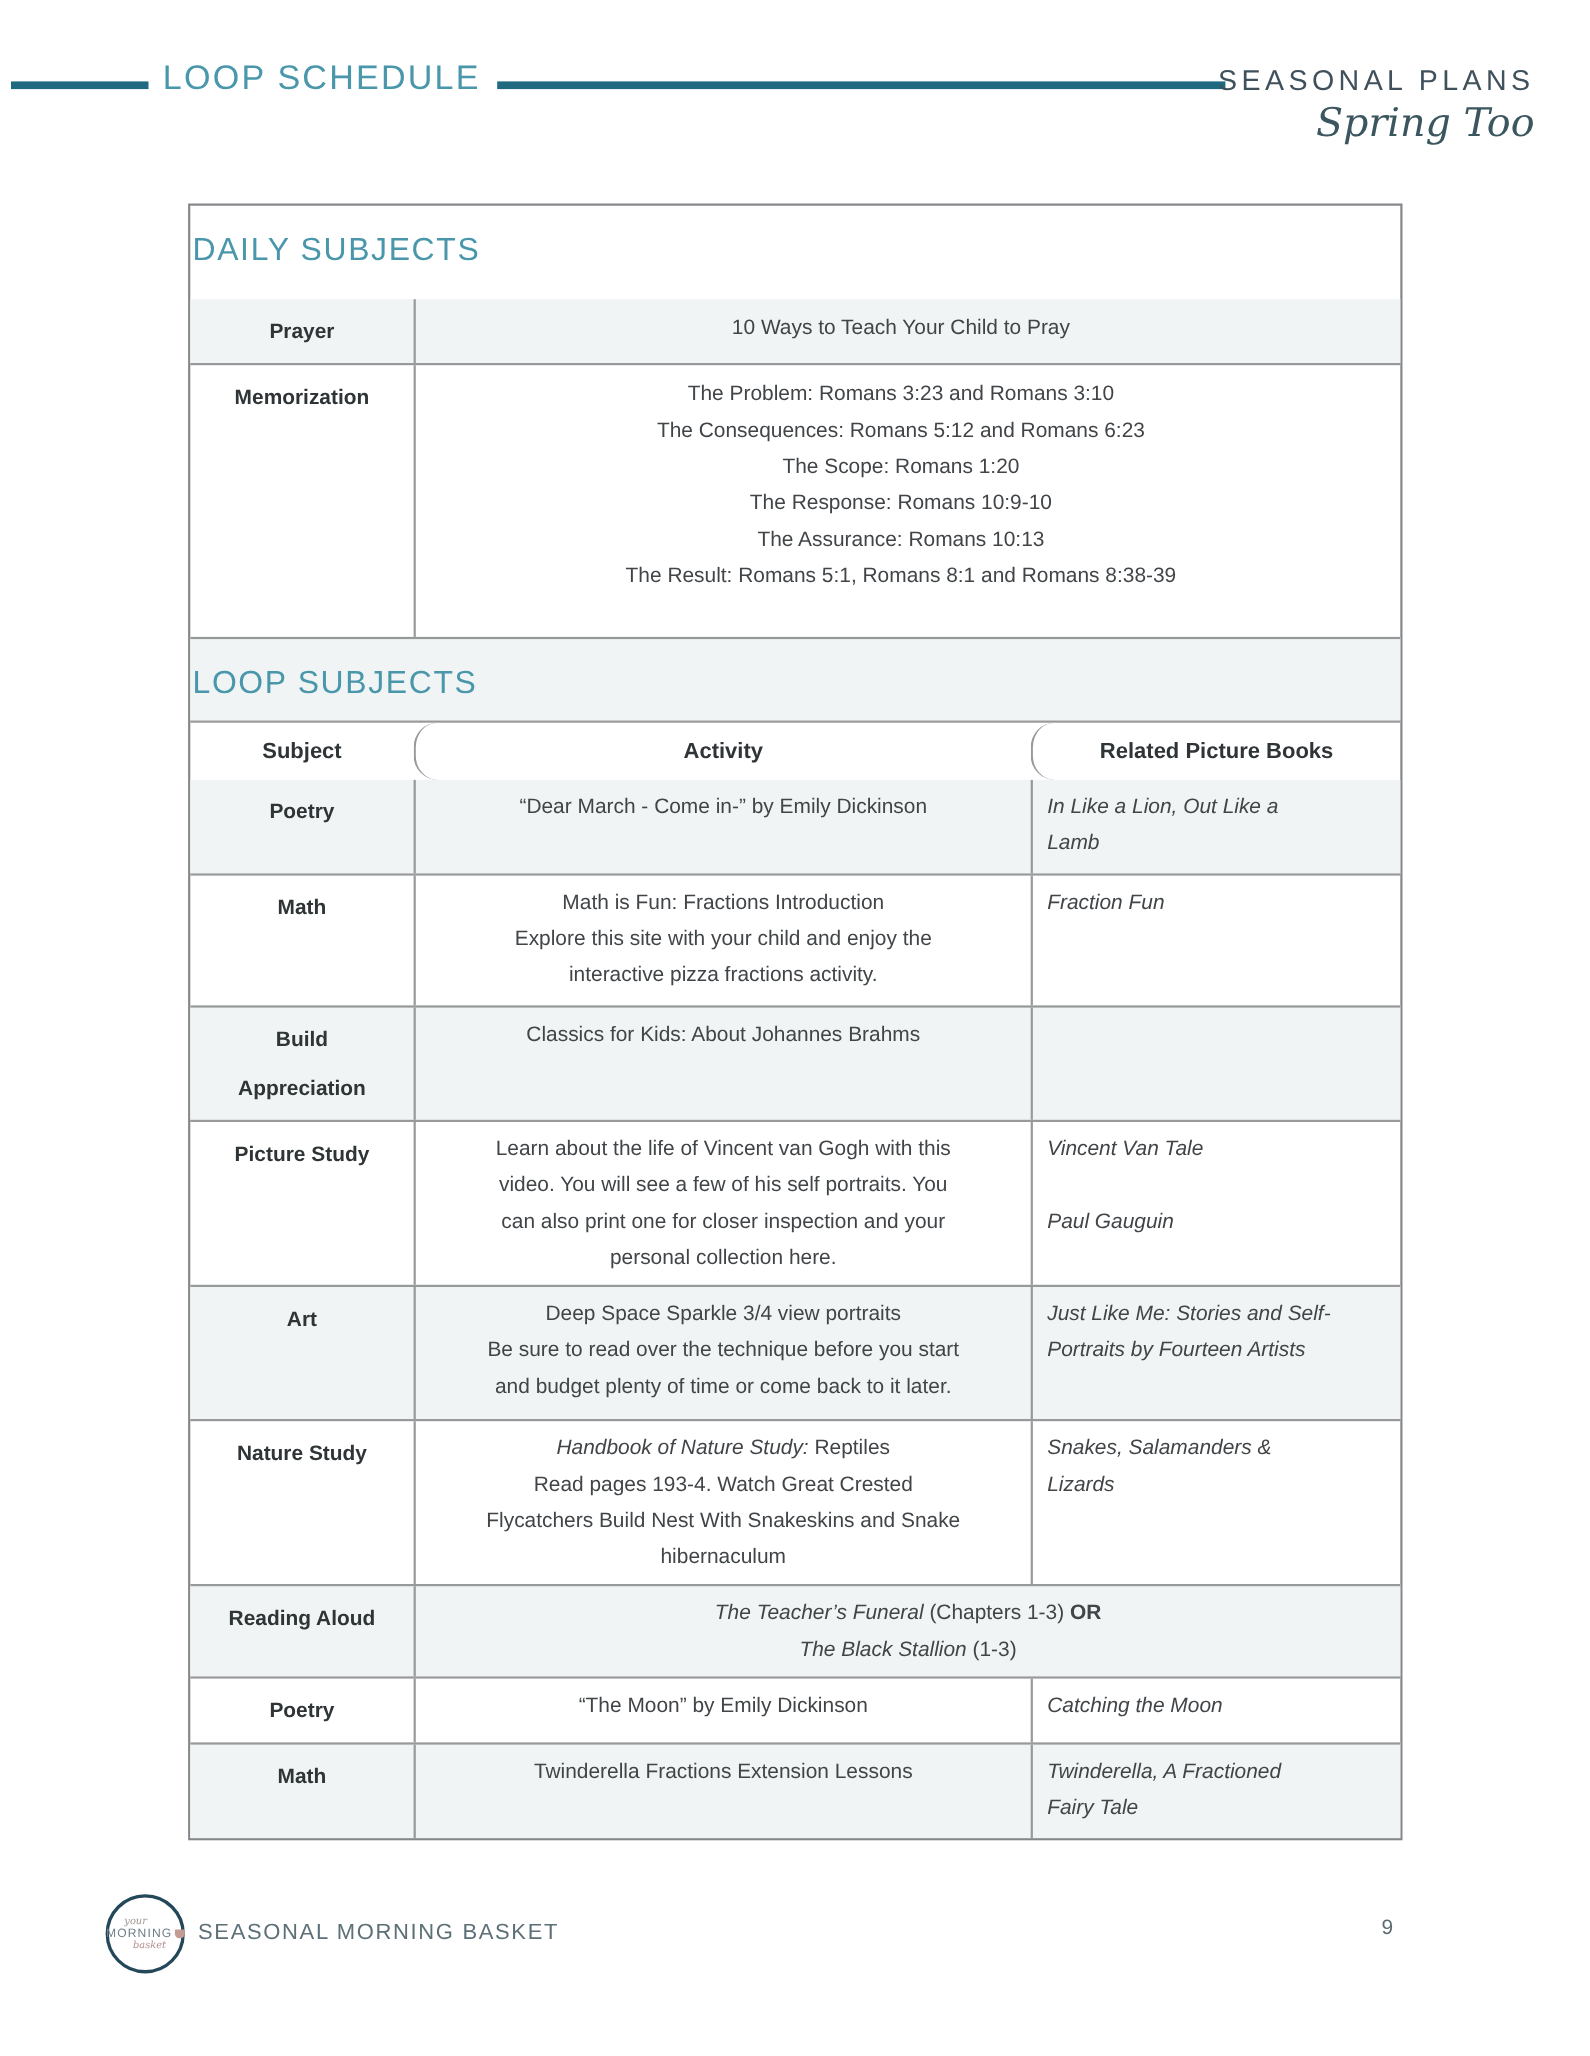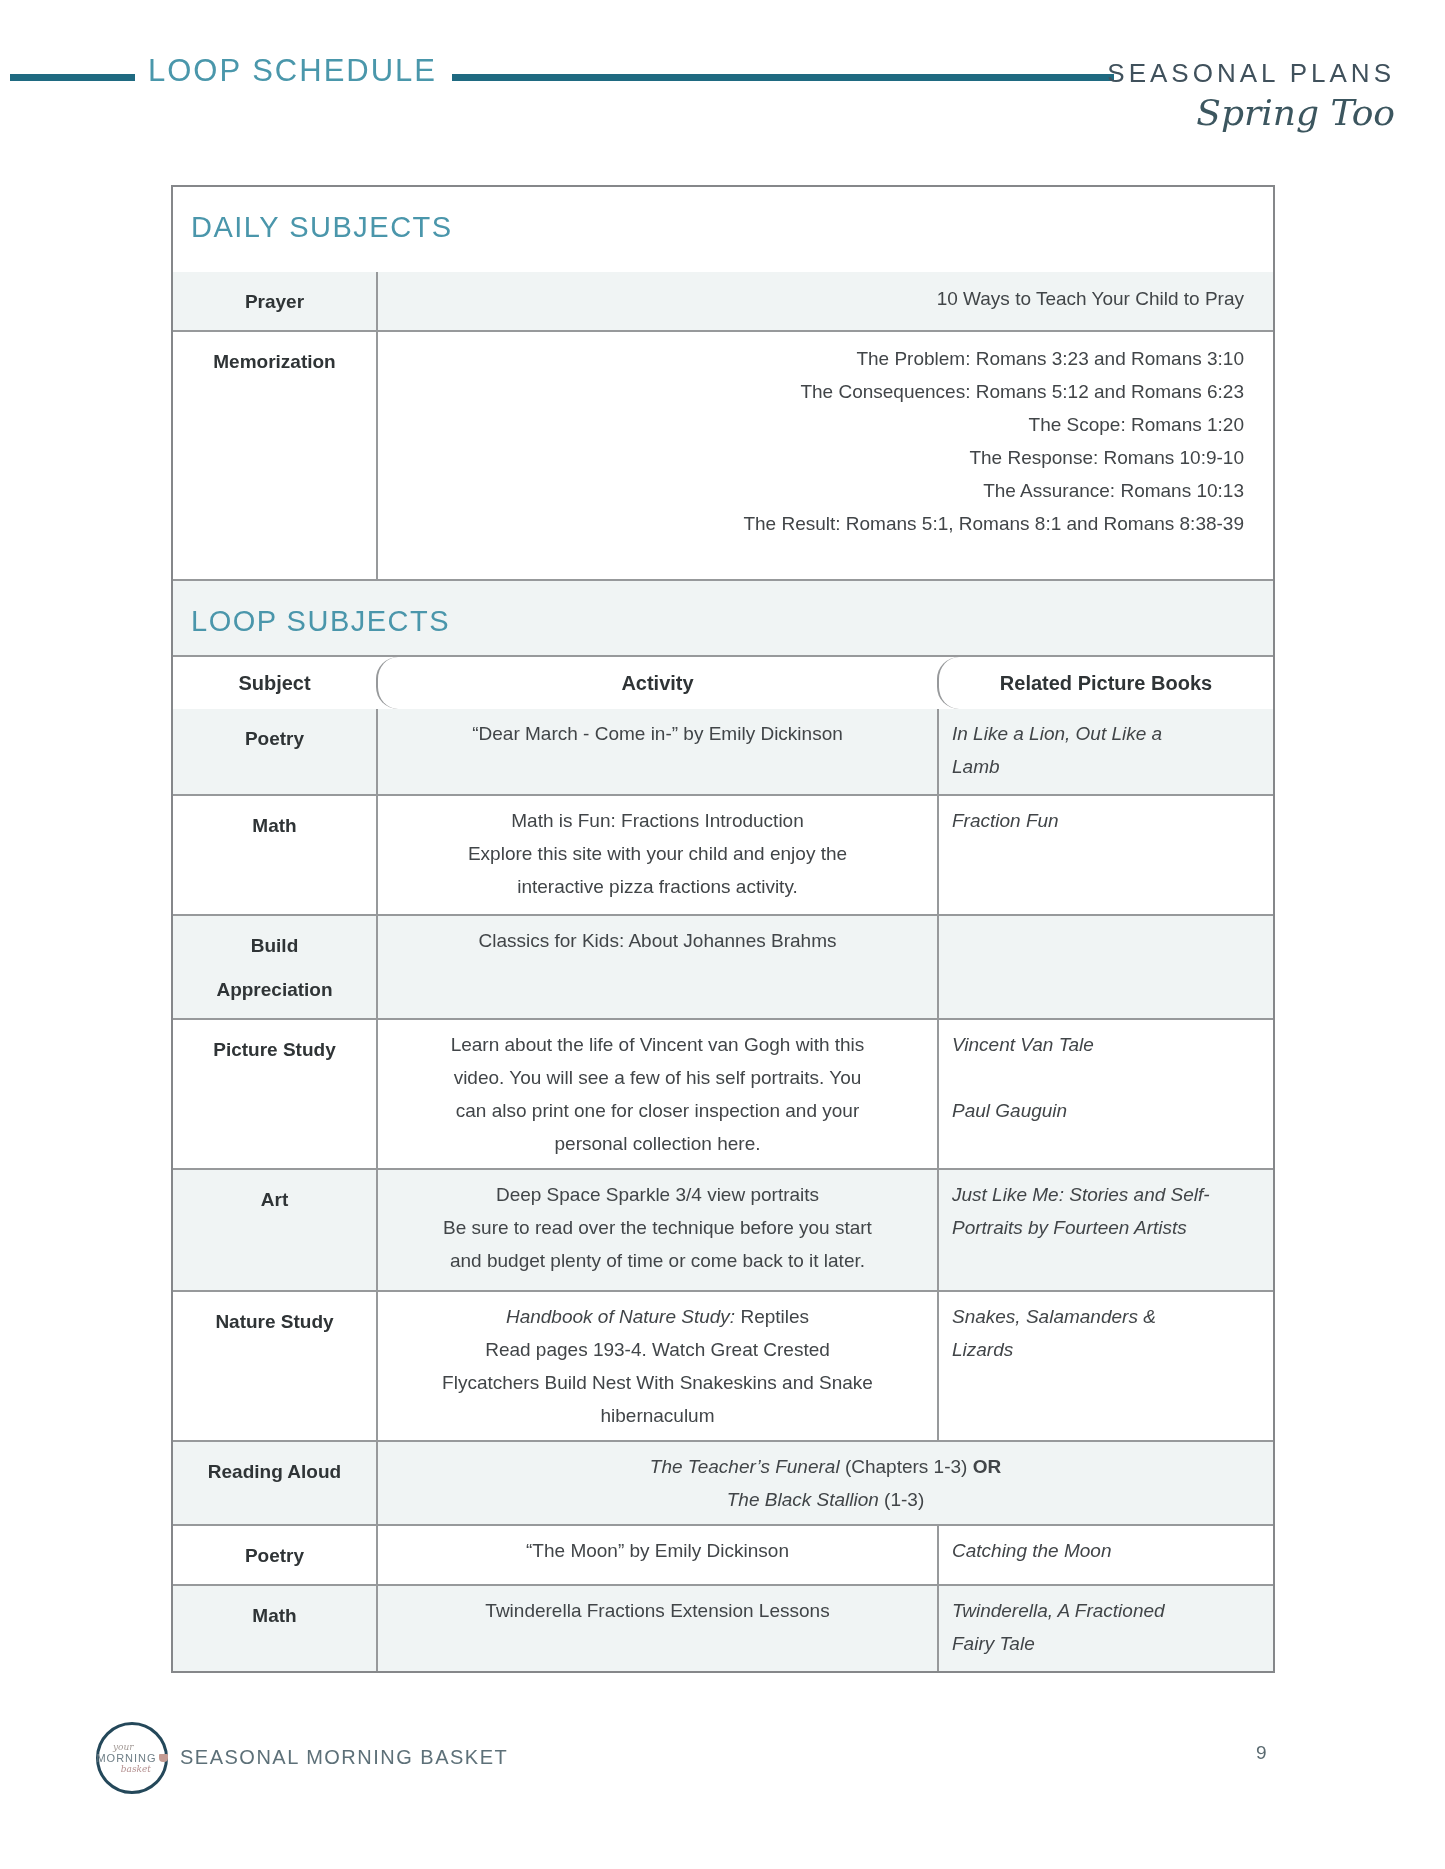--- a/index.html
+++ b/index.html
@@ -15,29 +15,29 @@
   .plans-script{position:absolute;right:50px;top:92px;font-family:"DejaVu Serif",serif;font-style:italic;font-size:36px;color:#3c565f;}
 
   
   .sched{position:absolute;left:171px;top:185px;width:1104px;border:2px solid #85878a;box-sizing:border-box;}
   .trow{display:grid;border-top:2px solid #97999b;box-sizing:border-box;}
   .trow:first-child{border-top:none;}
   .trow.shaded{background:#f0f4f4;}
   .cell{box-sizing:border-box;border-left:2px solid #97999b;font-size:19px;line-height:33px;}
   .cell:first-child{border-left:none;}
 
-  .band{display:block;padding:24px 0 0 18px;}
+  .band{display:block;padding:24px 0 0 2px;}
   .section-title{font-size:29px;font-weight:400;letter-spacing:1.5px;color:#4a96ab;}
 
   .two{grid-template-columns:203px 897px;}
   .three{grid-template-columns:203px 561px 336px;}
   .span2{grid-template-columns:203px 897px;}
 
   .label-cell{font-weight:700;color:#2f3436;text-align:center;padding:8px 24px 6px 24px;line-height:44px;}
-  .content-cell{text-align:right;padding:10px 29px 8px 16px;}
+  .content-cell{text-align:center;padding:10px 29px 8px 16px;}
   .act-cell{padding:8px 14px 8px 14px;text-align:center;}
   .rel-cell{font-style:italic;padding:8px 30px 8px 13px;}
   .head-cell{font-weight:700;font-size:20px;color:#2f3436;text-align:center;padding:11px 6px;line-height:30px;border-radius:22px;}
   .hdr-row{min-height:54px;}
 
   
   .logo{position:absolute;left:96px;top:1722px;width:72px;height:72px;border:3px solid #24485a;border-radius:50%;box-sizing:border-box;display:flex;flex-direction:column;align-items:center;justify-content:center;background:#fff;text-align:center;}
   .logo .l1{font-family:"DejaVu Serif",serif;font-style:italic;font-size:9px;color:#a39a96;line-height:9px;align-self:flex-start;margin-left:14px;}
   .logo .l2{font-size:11px;letter-spacing:1px;color:#6e7e86;line-height:13px;display:flex;align-items:center;gap:2px;}
   .logo .l3{font-family:"DejaVu Serif",serif;font-style:italic;font-size:9px;color:#b48f8f;line-height:9px;align-self:flex-end;margin-right:14px;}

